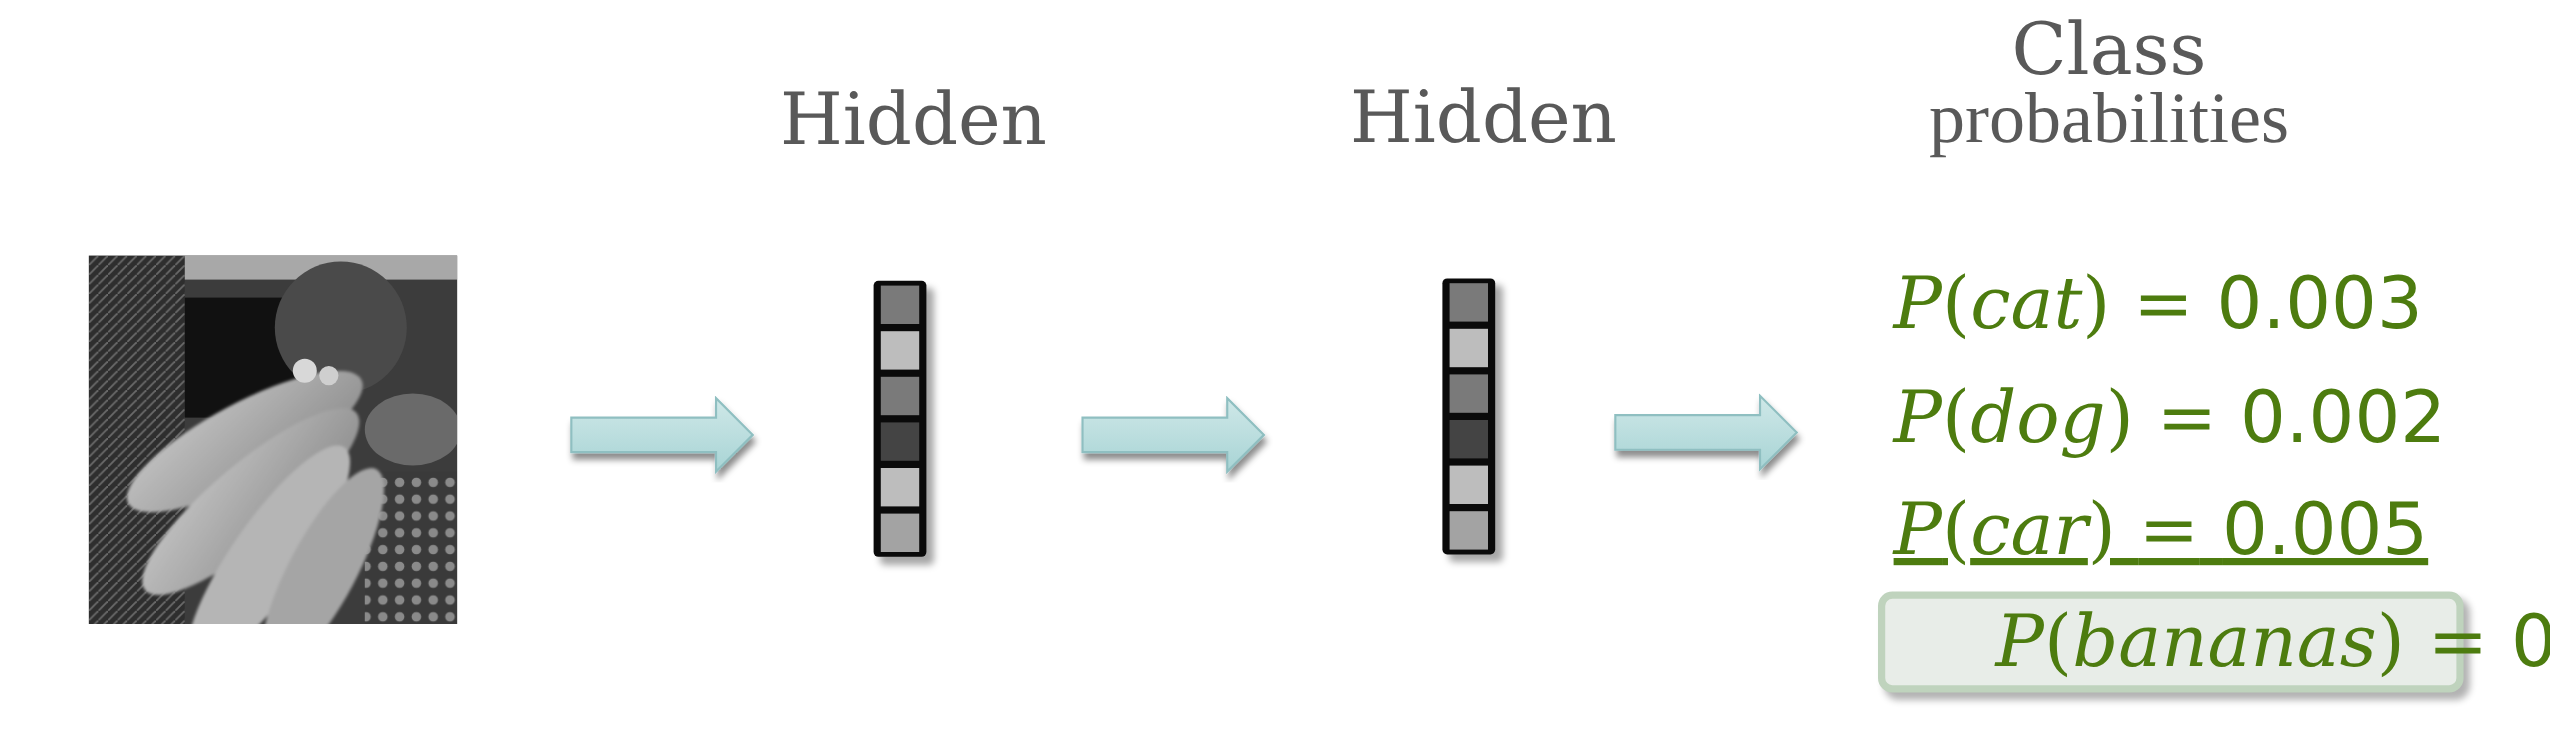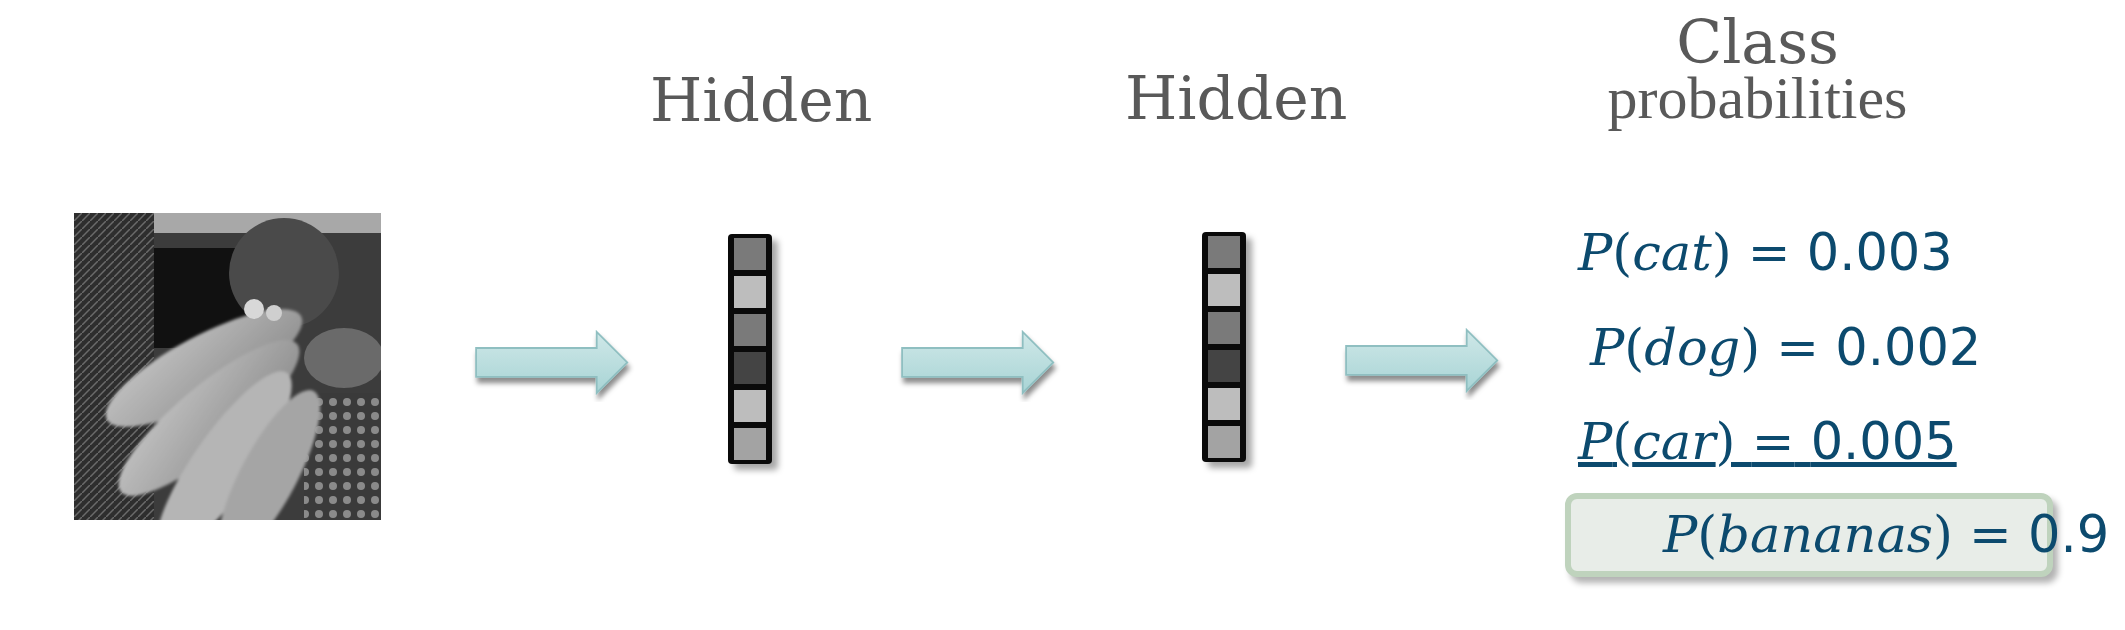--- a/index.html
+++ b/index.html
@@ -3,21 +3,21 @@
 <meta charset="utf-8">
 <style>
   html, body { margin:0; padding:0; background:#ffffff; }
   body { width:2125px; height:630px; position:relative; overflow:hidden; font-family:"DejaVu Serif", serif; color:#595959; }
   .abs { position:absolute; }
   .header { font-family:"DejaVu Serif", serif; font-size:60px; color:#595959; text-align:center; line-height:56px; white-space:nowrap; }
   .photo { left:74px; top:213px; width:307px; height:307px; overflow:hidden; background:#555; }
   .arrow { width:175px; height:72px; }
   .col { width:36px; background:#0a0a0a; border-radius:4px; padding:4px; box-shadow:6px 6px 6px rgba(0,0,0,0.35); display:flex; flex-direction:column; gap:6px; }
   .cell { width:32px; height:32px; margin:0 auto; }
-  .prob { font-family:"DejaVu Serif", serif; font-size:51px; color:#0c4a6e; white-space:nowrap; line-height:70px; }
+  .prob { font-family:"DejaVu Serif", serif; font-size:60px; color:#4d7c0f; white-space:nowrap; line-height:70px; }
   .prob .var { font-style:italic; }
   .prob .num { font-family:"DejaVu Sans", sans-serif; }
   .hl { left:1565px; top:493px; width:476px; height:72px; background:#e8ede8; border:6px solid #bfd3bd; border-radius:12px; box-shadow:5px 6px 6px rgba(0,0,0,0.3); }
 </style>
 </head>
 <body>
 
 <div class="abs header" style="left:650px; top:72px; width:195px;">Hidden</div>
 <div class="abs header" style="left:1125px; top:70px; width:195px;">Hidden</div>
 <div class="abs header" style="left:1600px; top:14px; width:315px;">Class</div>
@@ -97,21 +97,21 @@
 
 <svg class="abs arrow" style="left:1336px; top:328px;" viewBox="0 0 180 80">
   <path d="M4 20 L138 20 L138 2 L172 36 L138 70 L138 52 L4 52 Z" fill="url(#ag)" stroke="#8fbfc1" stroke-width="2" filter="url(#sh)"></path>
 </svg>
 
 <div class="abs hl"></div>
 
 <div class="abs prob" style="left:1578px; top:218px;">
   <span class="var">P</span>(<span class="var">cat</span>) <span>=</span> <span class="num">0.003</span>
 </div>
-<div class="abs prob" style="left:1578px; top:313px;margin-left:12px;">
+<div class="abs prob" style="left:1578px; top:313px;">
   <span class="var">P</span>(<span class="var">dog</span>) <span>=</span> <span class="num">0.002</span>
 </div>
 <div class="abs prob" style="left:1578px; top:407px;text-decoration:underline;">
   <span class="var">P</span>(<span class="var">car</span>) <span>=</span> <span class="num">0.005</span>
 </div>
 <div class="abs prob" style="left:1663px; top:500px;">
   <span class="var">P</span>(<span class="var">bananas</span>) <span>=</span> <span class="num">0.9</span>
 </div>
 
 </body></html>

